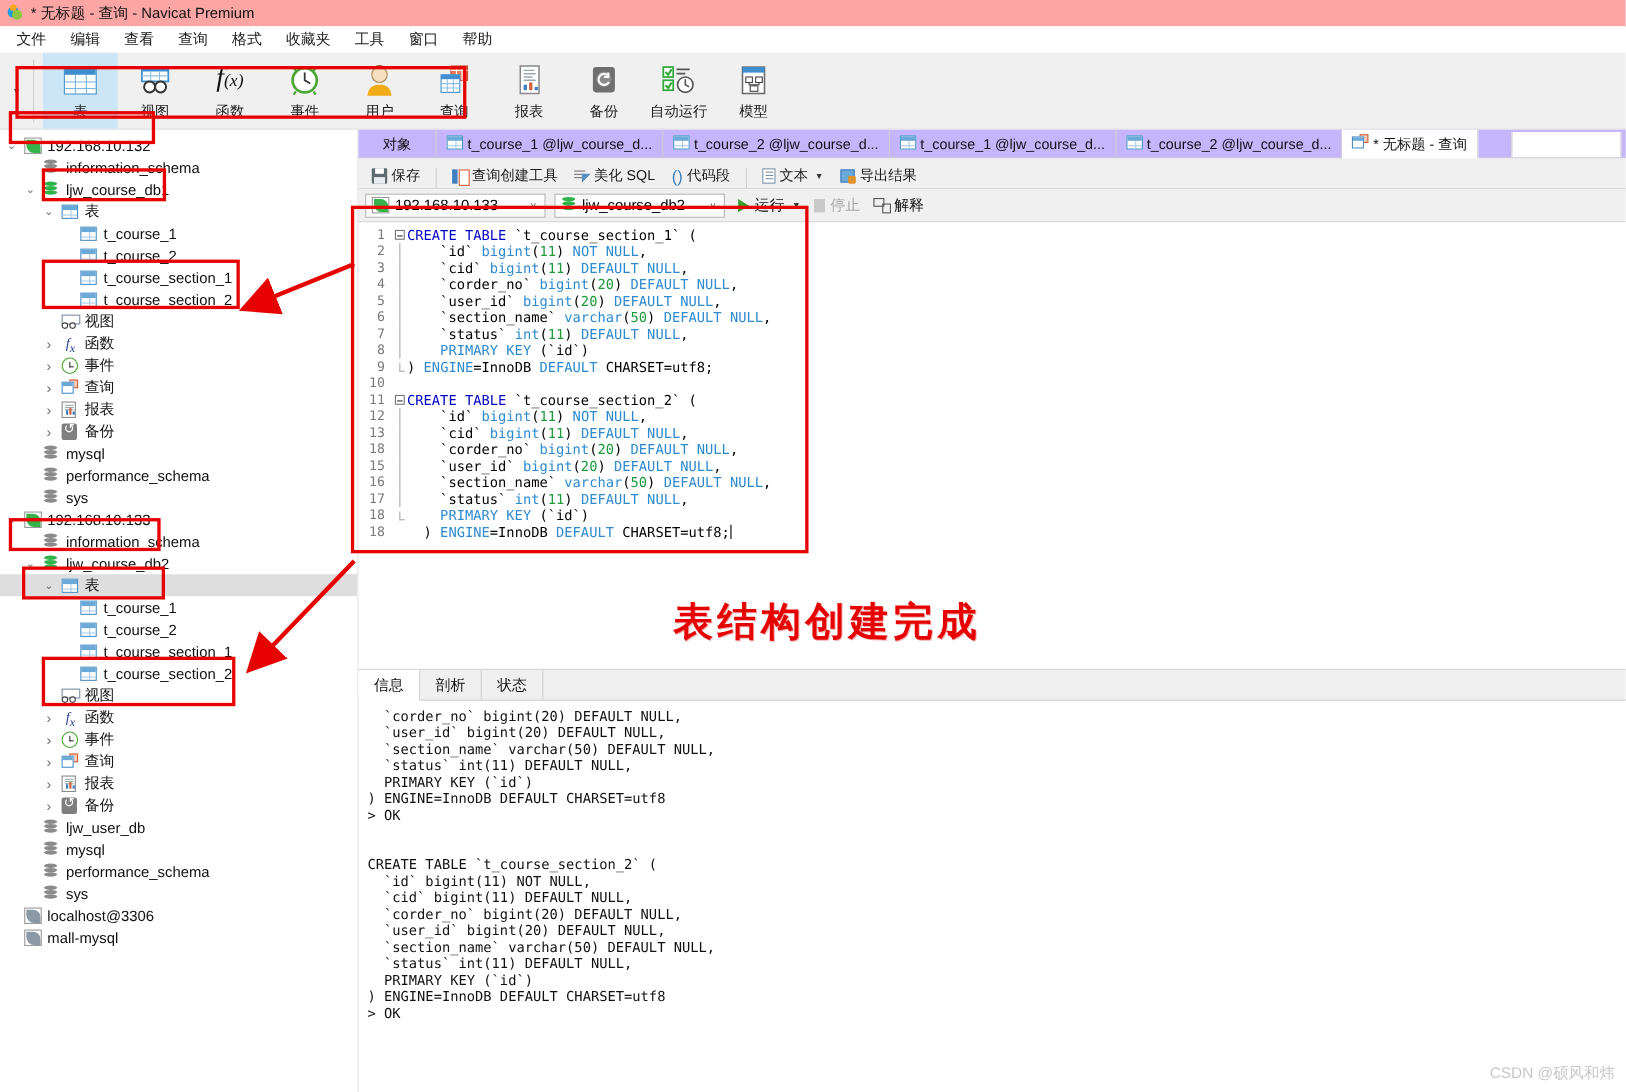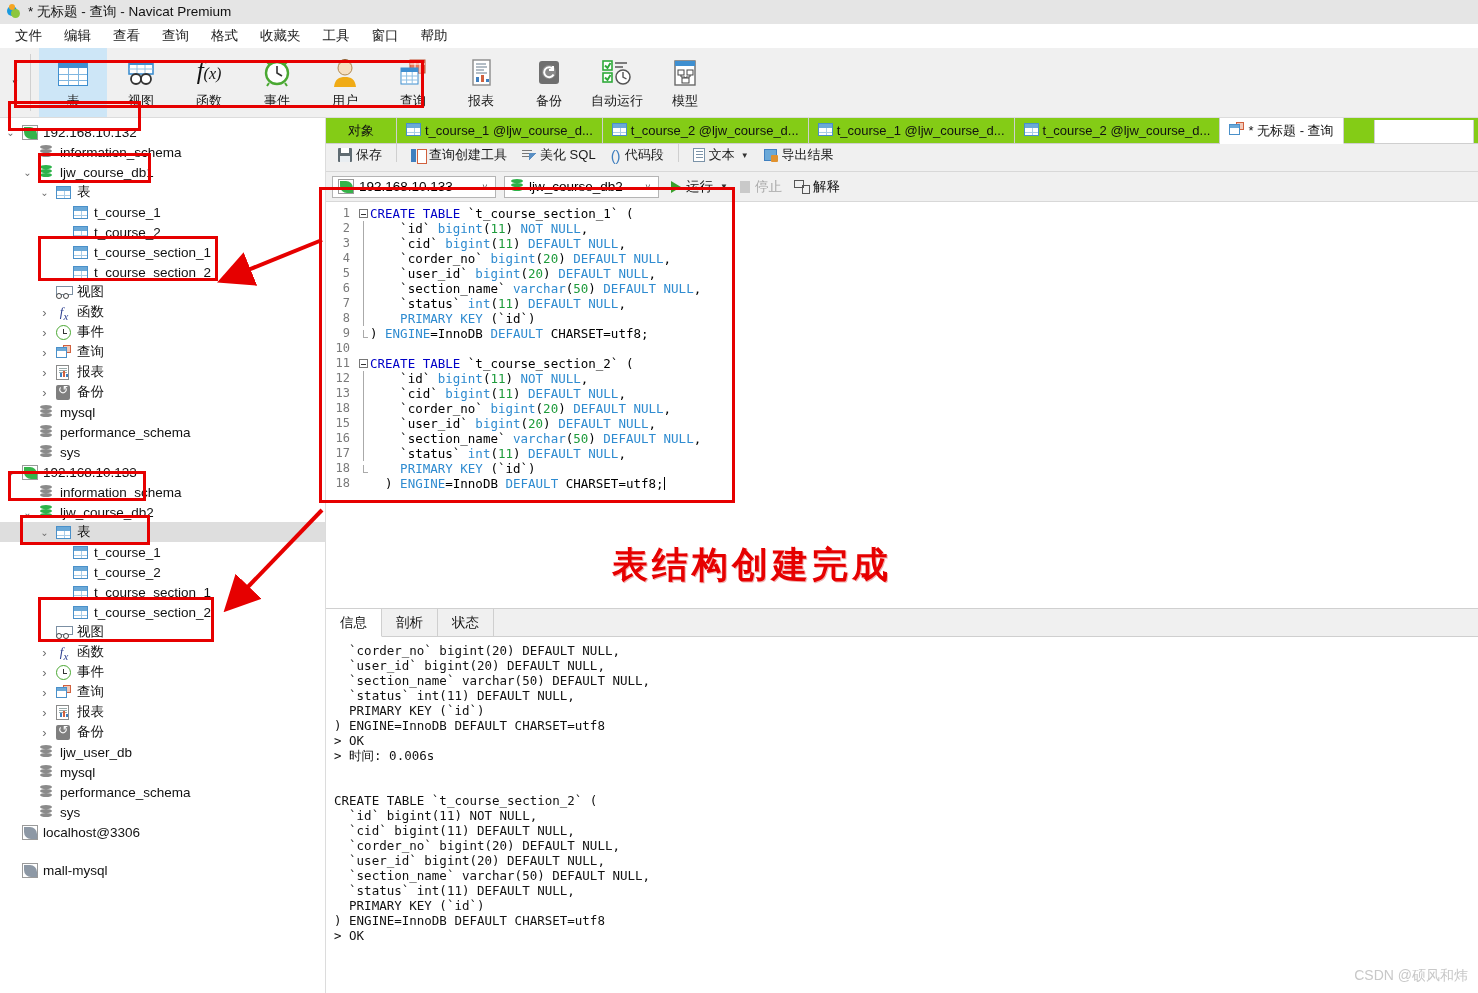--- a/index.html
+++ b/index.html
@@ -9,21 +9,21 @@
     overflow: hidden;
     background: #ffffff;
     font-family: "Liberation Sans", "DejaVu Sans", sans-serif;
     font-size: 13px;
     color: #000;
   }
   #app { position: relative; width: 1478px; height: 993px; background:#fff; }
 
   
   .titlebar {
-    height: 24px; background:#e5e5e5; display:flex; align-items:center;
+    height: 24px; background:#fca5a5; display:flex; align-items:center;
     padding-left:6px; gap:6px; font-size:13.5px; color:#111;
   }
   .app-logo { width:16px;height:16px;position:relative;flex:none; }
   .app-logo .c1{position:absolute;left:1px;top:2px;width:10px;height:10px;border-radius:50%;background:#1a9adf;}
   .app-logo .c2{position:absolute;left:5px;top:5px;width:9px;height:9px;border-radius:50%;background:#8cc63e;}
   .app-logo .c3{position:absolute;left:3px;top:0px;width:6px;height:6px;border-radius:50%;background:#f5a623;}
 
   
   .menubar {
     height:24px; display:flex; align-items:center; background:#ffffff;
@@ -114,30 +114,30 @@
   .ic-report .l:nth-child(1){top:2px;}.ic-report .l:nth-child(2){top:4px;}.ic-report .l:nth-child(3){top:6px;}
   .ic-report .bar{position:absolute;bottom:2px;width:2px;background:#3f7fbf;}
   .ic-report .bar.b1{left:3px;height:4px;}.ic-report .bar.b2{left:6px;height:6px;background:#d1603d;}
   .ic-report .bar.b3{left:9px;height:3px;}
 
   
   .ic-backup{width:14px;height:15px;border-radius:2px;background:#7f7f7f;position:relative;}
   .ic-backup::after{content:"↺";position:absolute;left:2px;top:-2px;color:#fff;font-size:12px;}
 
   
-  .obj-tabs { height:26px; background:#84cc16; display:flex; align-items:stretch; border-bottom:1px solid #cfcfcf; }
+  .obj-tabs { height:26px; background:#c4b5fd; display:flex; align-items:stretch; border-bottom:1px solid #cfcfcf; }
   .obj-tab { display:flex; align-items:center; gap:4px; padding:0 9px; font-size:13px;
              border-right:1px solid #cfcfcf; color:#111; white-space:nowrap; cursor:default;}
   .obj-tab.first{ padding:0 22px; }
   .obj-tab.active { background:#fff; border-bottom:1px solid #fff; margin-bottom:-1px; }
   .tabs-fill { flex:1; }
   .tab-blank { width:100px; background:#fff; border-left:1px solid #cfcfcf; border-right:1px solid #cfcfcf; margin:2px 4px 0 0;}
 
   
-  .edit-tb { height:28px; background:#f0f0f0; display:flex; align-items:flex-start; gap:3px;
+  .edit-tb { height:28px; background:#f0f0f0; display:flex; align-items:flex-end; gap:3px;
              padding-left:6px; border-bottom:1px solid #d8d8d8; font-size:13px; }
   .etb-btn { display:flex; align-items:center; gap:4px; padding:2px 6px; color:#1a1a1a; cursor:default; white-space:nowrap;}
   .etb-sep { width:1px; height:18px; background:#cfcfcf; margin:0 5px; }
   .ic-save{width:14px;height:14px;background:#5f6b72;position:relative;border-radius:1px;}
   .ic-save::before{content:"";position:absolute;left:3px;top:0;width:8px;height:5px;background:#fff;}
   .ic-save::after{content:"";position:absolute;left:2px;bottom:0;width:10px;height:6px;background:#e8edf1;}
   .ic-qbt{width:14px;height:13px;position:relative;}
   .ic-qbt::before{content:"";position:absolute;left:0;top:0;width:5px;height:13px;background:#3f7fbf;}
   .ic-qbt::after{content:"";position:absolute;left:6px;top:0;width:8px;height:13px;border:1.2px solid #d1603d;background:#fff;}
   .ic-beaut{width:14px;height:13px;position:relative;}
@@ -693,21 +693,21 @@
             </span>
             <span class="tlabel">sys</span>
           </div>
           <div class="tnode" style="padding-left: 4px;">
             <span class="tw"></span>
             <span class="tico" style="display: flex; align-items: center;">
               <span class="ic-conn-plain"></span>
             </span>
             <span class="tlabel">localhost@3306</span>
           </div>
-          <div class="tnode" style="padding-left: 4px; margin-top: 18px;">
+          <div class="tnode" style="padding-left: 4px;">
             <span class="tw"></span>
             <span class="tico" style="display: flex; align-items: center;">
               <span class="ic-conn-plain"></span>
             </span>
             <span class="tlabel">mall-mysql</span>
           </div>
         </div>
     </div>
 
     <div class="content">
@@ -830,21 +830,20 @@
             <div class="res-tab">状态</div>
           </div>
         <div class="res-body" id="resbody">
             <div class="res-line">  `corder_no` bigint(20) DEFAULT NULL,</div>
             <div class="res-line">  `user_id` bigint(20) DEFAULT NULL,</div>
             <div class="res-line">  `section_name` varchar(50) DEFAULT NULL,</div>
             <div class="res-line">  `status` int(11) DEFAULT NULL,</div>
             <div class="res-line">  PRIMARY KEY (`id`)</div>
             <div class="res-line">) ENGINE=InnoDB DEFAULT CHARSET=utf8</div>
             <div class="res-line">&gt; OK</div>
-            <div class="res-line">&gt; 时间: 0.006s</div>
             <div class="res-line"> </div>
             <div class="res-line"> </div>
             <div class="res-line">CREATE TABLE `t_course_section_2` (</div>
             <div class="res-line">  `id` bigint(11) NOT NULL,</div>
             <div class="res-line">  `cid` bigint(11) DEFAULT NULL,</div>
             <div class="res-line">  `corder_no` bigint(20) DEFAULT NULL,</div>
             <div class="res-line">  `user_id` bigint(20) DEFAULT NULL,</div>
             <div class="res-line">  `section_name` varchar(50) DEFAULT NULL,</div>
             <div class="res-line">  `status` int(11) DEFAULT NULL,</div>
             <div class="res-line">  PRIMARY KEY (`id`)</div>

